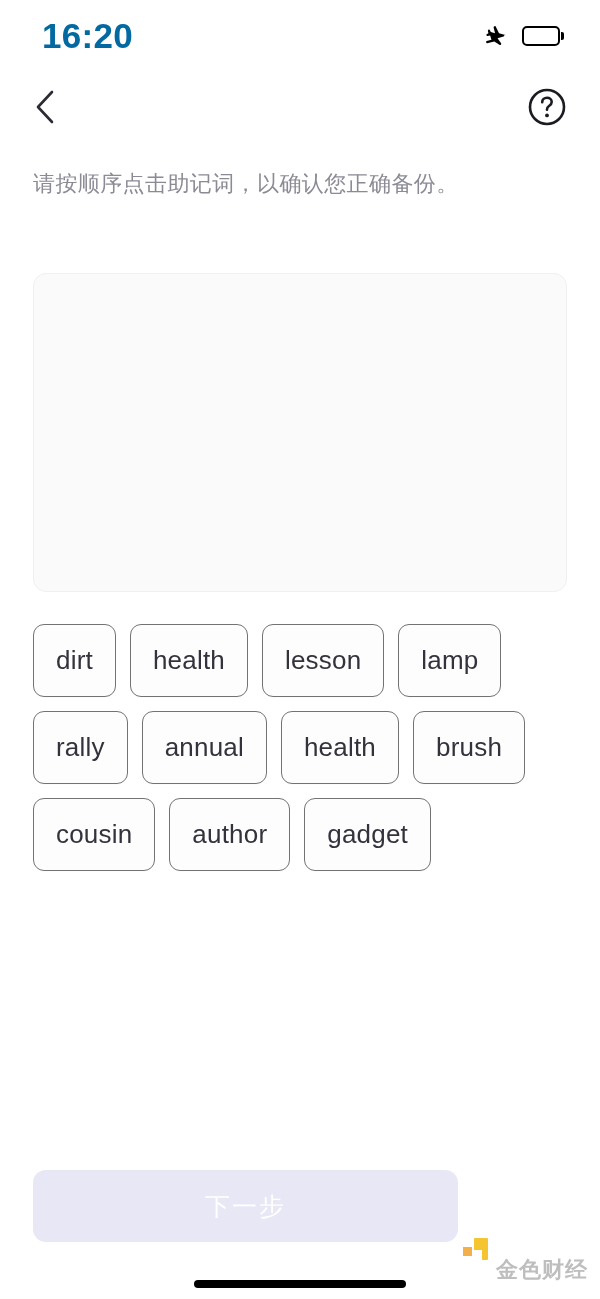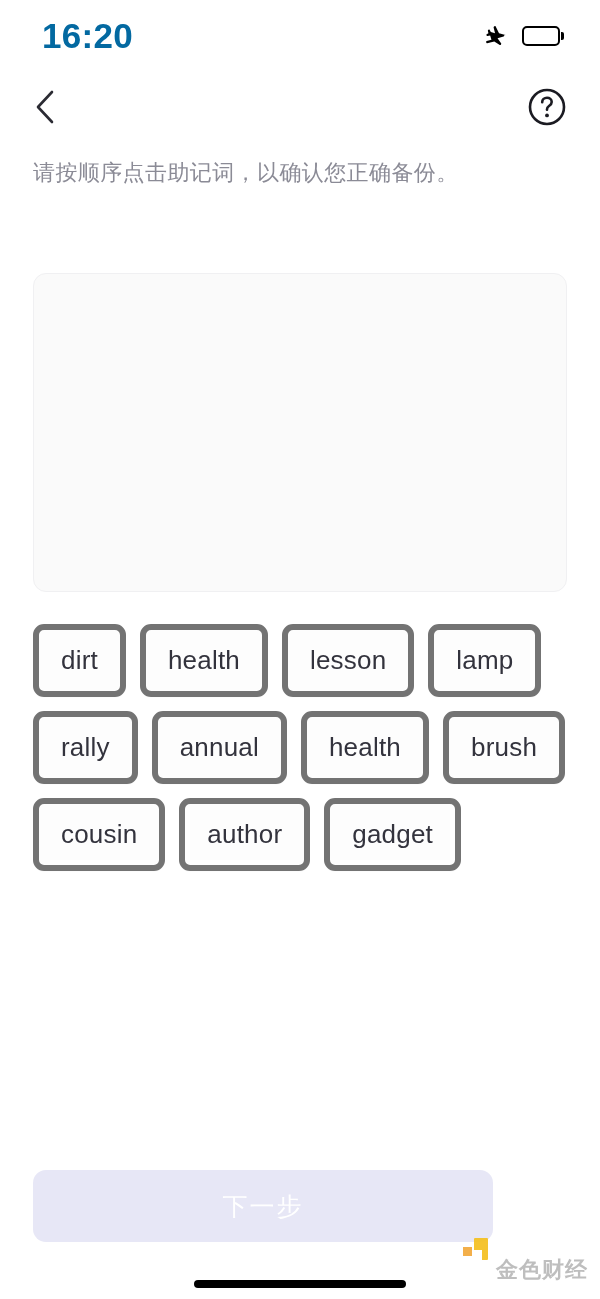--- a/index.html
+++ b/index.html
@@ -48,21 +48,21 @@
     cursor:pointer; background:none; border:none;
   }
 
   
   .head-block { position:absolute; top:154px; left:33px; width:534px; }
   .page-title {
     font-size:30px; font-weight:bold; color:#1b1b22;
     letter-spacing:1px; line-height:1.25;
   }
   .page-subtitle {
-    margin-top:4px; font-size:22px; color:#8b8b96;
+    margin-top:15px; font-size:22px; color:#8b8b96;
     letter-spacing:0.4px; line-height:1.35;
   }
 
   
   .answer-box {
     position:absolute; top:273px; left:33px;
     width:534px; height:319px;
     background:#fafafa;
     border:1px solid #f0f0f2;
     border-radius:13px;
@@ -74,32 +74,32 @@
   .chip-pool {
     position:absolute; top:624px; left:33px;
     width:534px;
     display:flex; flex-wrap:wrap; gap:14px;
   }
   .chip {
     min-width:82px; height:73px;
     padding:0 22px;
     display:flex; align-items:center; justify-content:center;
     background:#fdfdfd;
-    border:6px solid #737373;
+    border:1px solid #737373;
     border-radius:11px;
     font-size:26px; color:#33333d;
     letter-spacing:0.2px;
     cursor:pointer;
     box-shadow:0 1px 1px rgba(0,0,0,0.015);
   }
 
   
   .next-btn {
     position:absolute; left:33px; top:1170px;
-    width:460px; height:72px;
+    width:425px; height:72px;
     background:#e7e7f6;
     border:none; border-radius:13px;
     color:#ffffff; font-size:25px; letter-spacing:2px;
     font-family:"Liberation Sans","DejaVu Sans",sans-serif;
     cursor:default;
     display:flex; align-items:center; justify-content:center;
   }
 
   
   .home-indicator {

